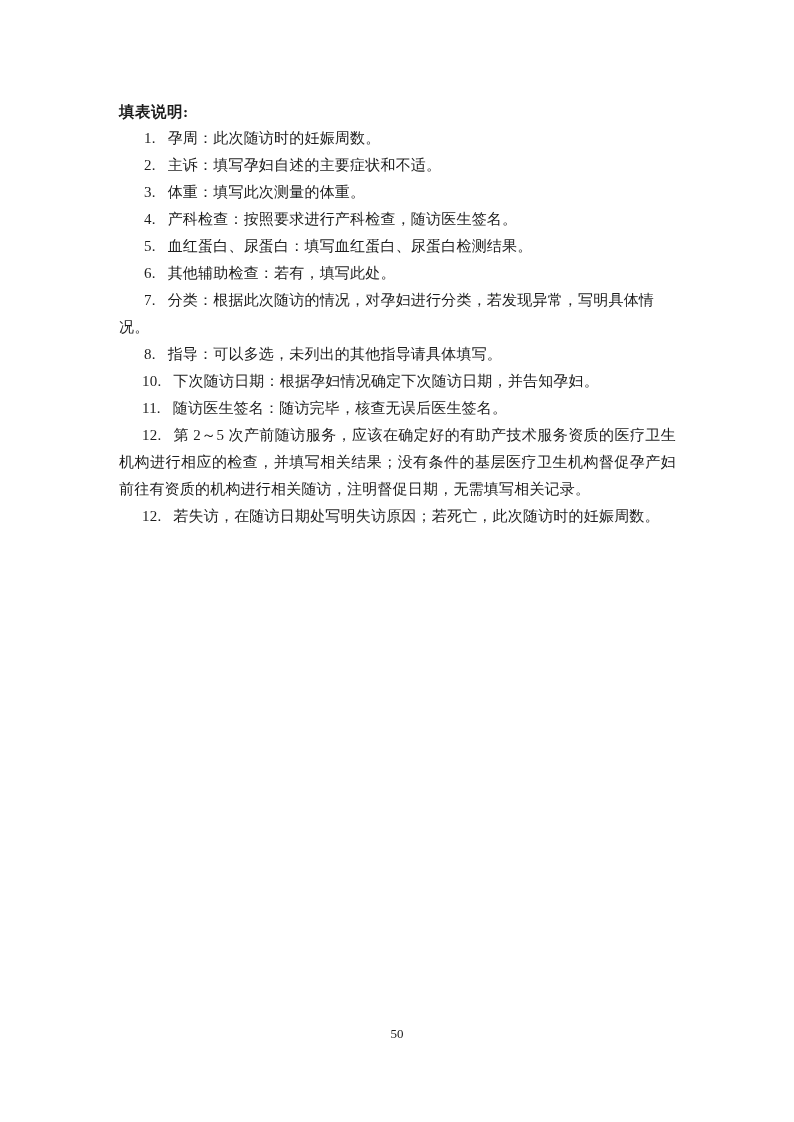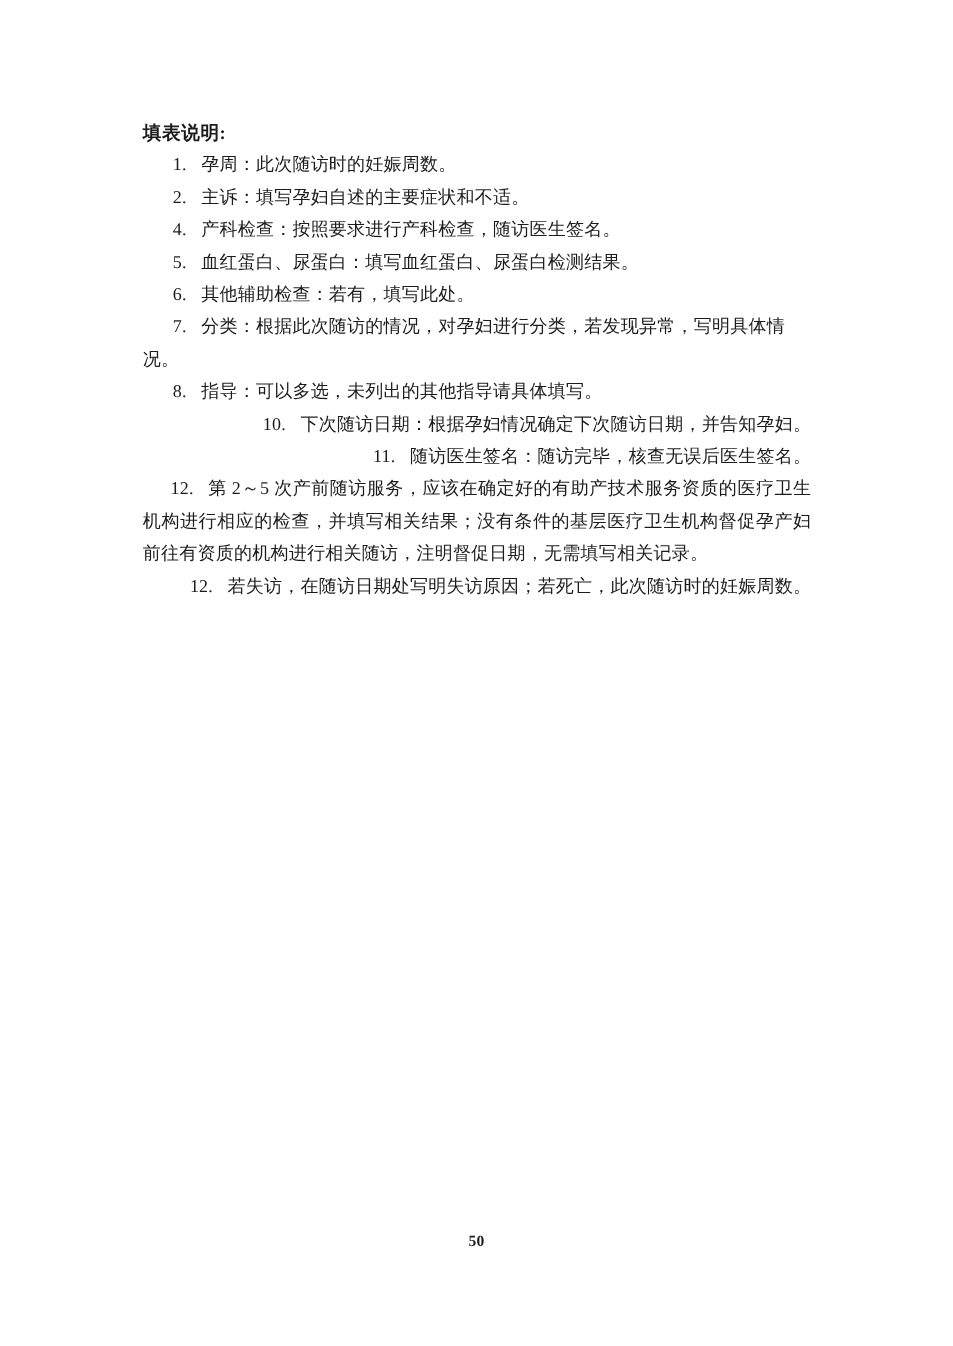--- a/index.html
+++ b/index.html
@@ -31,49 +31,48 @@
     margin: 0;
   }
   .item {
     font-size: 15px;
     line-height: 27px;
     text-indent: 25px;
     letter-spacing: 0.2px;
   }
   .item.two-digit {
     text-indent: 23px;
-    text-align: right;
   }
   .item.justified {
     text-align: justify;
   }
   .item-num {
     margin-right: 12px;
   }
   .page-number {
     position: absolute;
     left: 0;
     right: 0;
     top: 1020px;
     text-align: center;
     font-size: 13px;
     line-height: 27px;
     color: #1c1c1c;
-    font-weight: bold;
   }
 </style>
 </head>
 <body>
 
 <div class="page">
   <div class="content">
     <h1 class="doc-title">填表说明:</h1>
 
     <div class="item"><span class="item-num">1.</span><span>孕周：此次随访时的妊娠周数。</span></div>
     <div class="item"><span class="item-num">2.</span><span>主诉：填写孕妇自述的主要症状和不适。</span></div>
+    <div class="item"><span class="item-num">3.</span><span>体重：填写此次测量的体重。</span></div>
     <div class="item"><span class="item-num">4.</span><span>产科检查：按照要求进行产科检查，随访医生签名。</span></div>
     <div class="item"><span class="item-num">5.</span><span>血红蛋白、尿蛋白：填写血红蛋白、尿蛋白检测结果。</span></div>
     <div class="item"><span class="item-num">6.</span><span>其他辅助检查：若有，填写此处。</span></div>
     <div class="item"><span class="item-num">7.</span><span>分类：根据此次随访的情况，对孕妇进行分类，若发现异常，写明具体情况。</span></div>
     <div class="item"><span class="item-num">8.</span><span>指导：可以多选，未列出的其他指导请具体填写。</span></div>
     <div class="item two-digit"><span class="item-num">10.</span><span>下次随访日期：根据孕妇情况确定下次随访日期，并告知孕妇。</span></div>
     <div class="item two-digit"><span class="item-num">11.</span><span>随访医生签名：随访完毕，核查无误后医生签名。</span></div>
     <div class="item two-digit justified"><span class="item-num">12.</span><span>第 2～5 次产前随访服务，应该在确定好的有助产技术服务资质的医疗卫生机构进行相应的检查，并填写相关结果；没有条件的基层医疗卫生机构督促孕产妇前往有资质的机构进行相关随访，注明督促日期，无需填写相关记录。</span></div>
     <div class="item two-digit"><span class="item-num">12.</span><span>若失访，在随访日期处写明失访原因；若死亡，此次随访时的妊娠周数。</span></div>
   </div>

